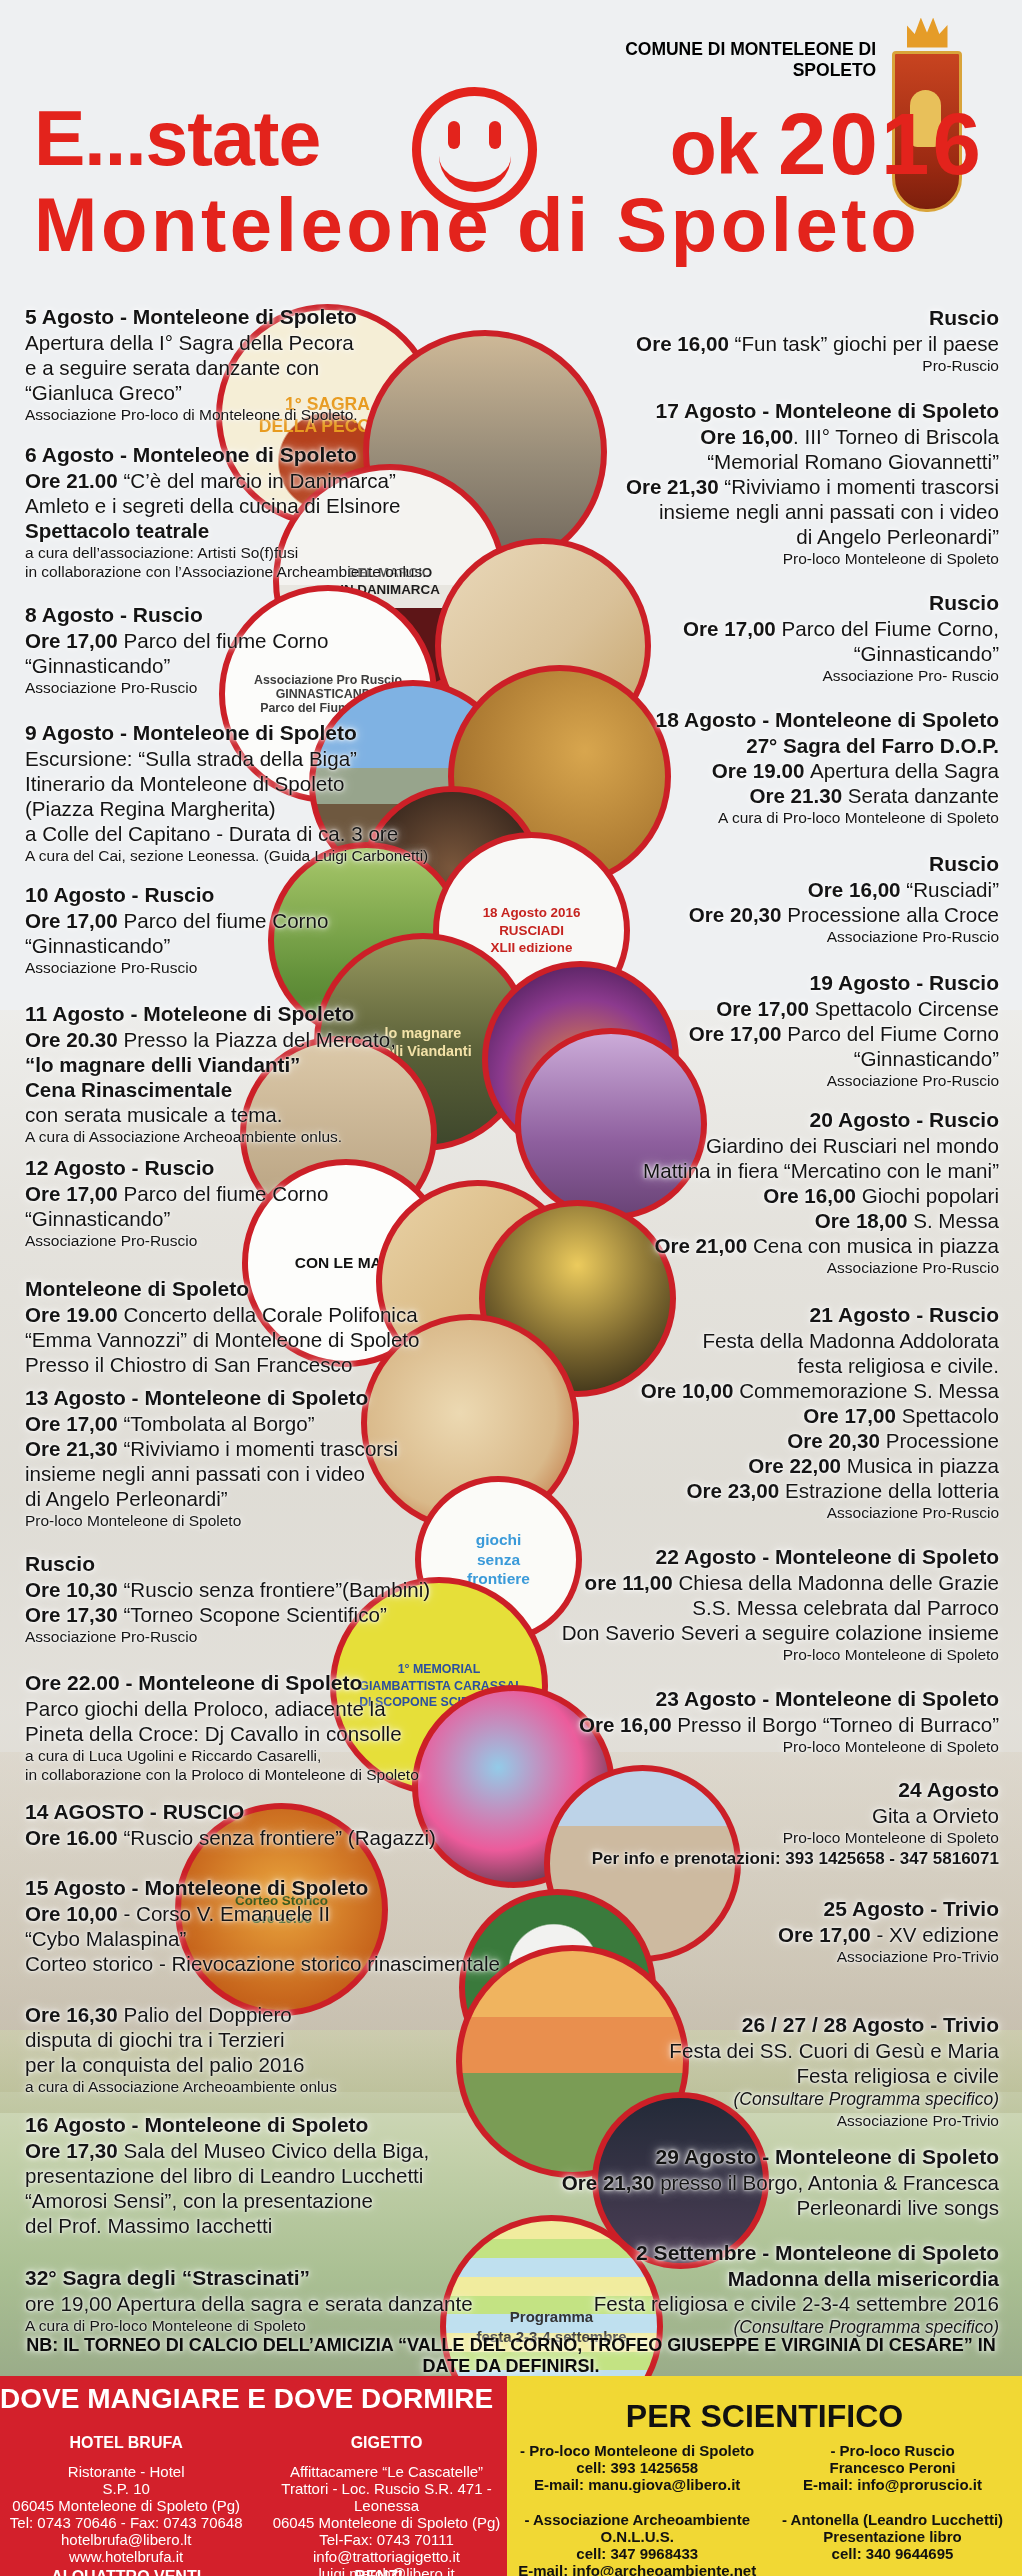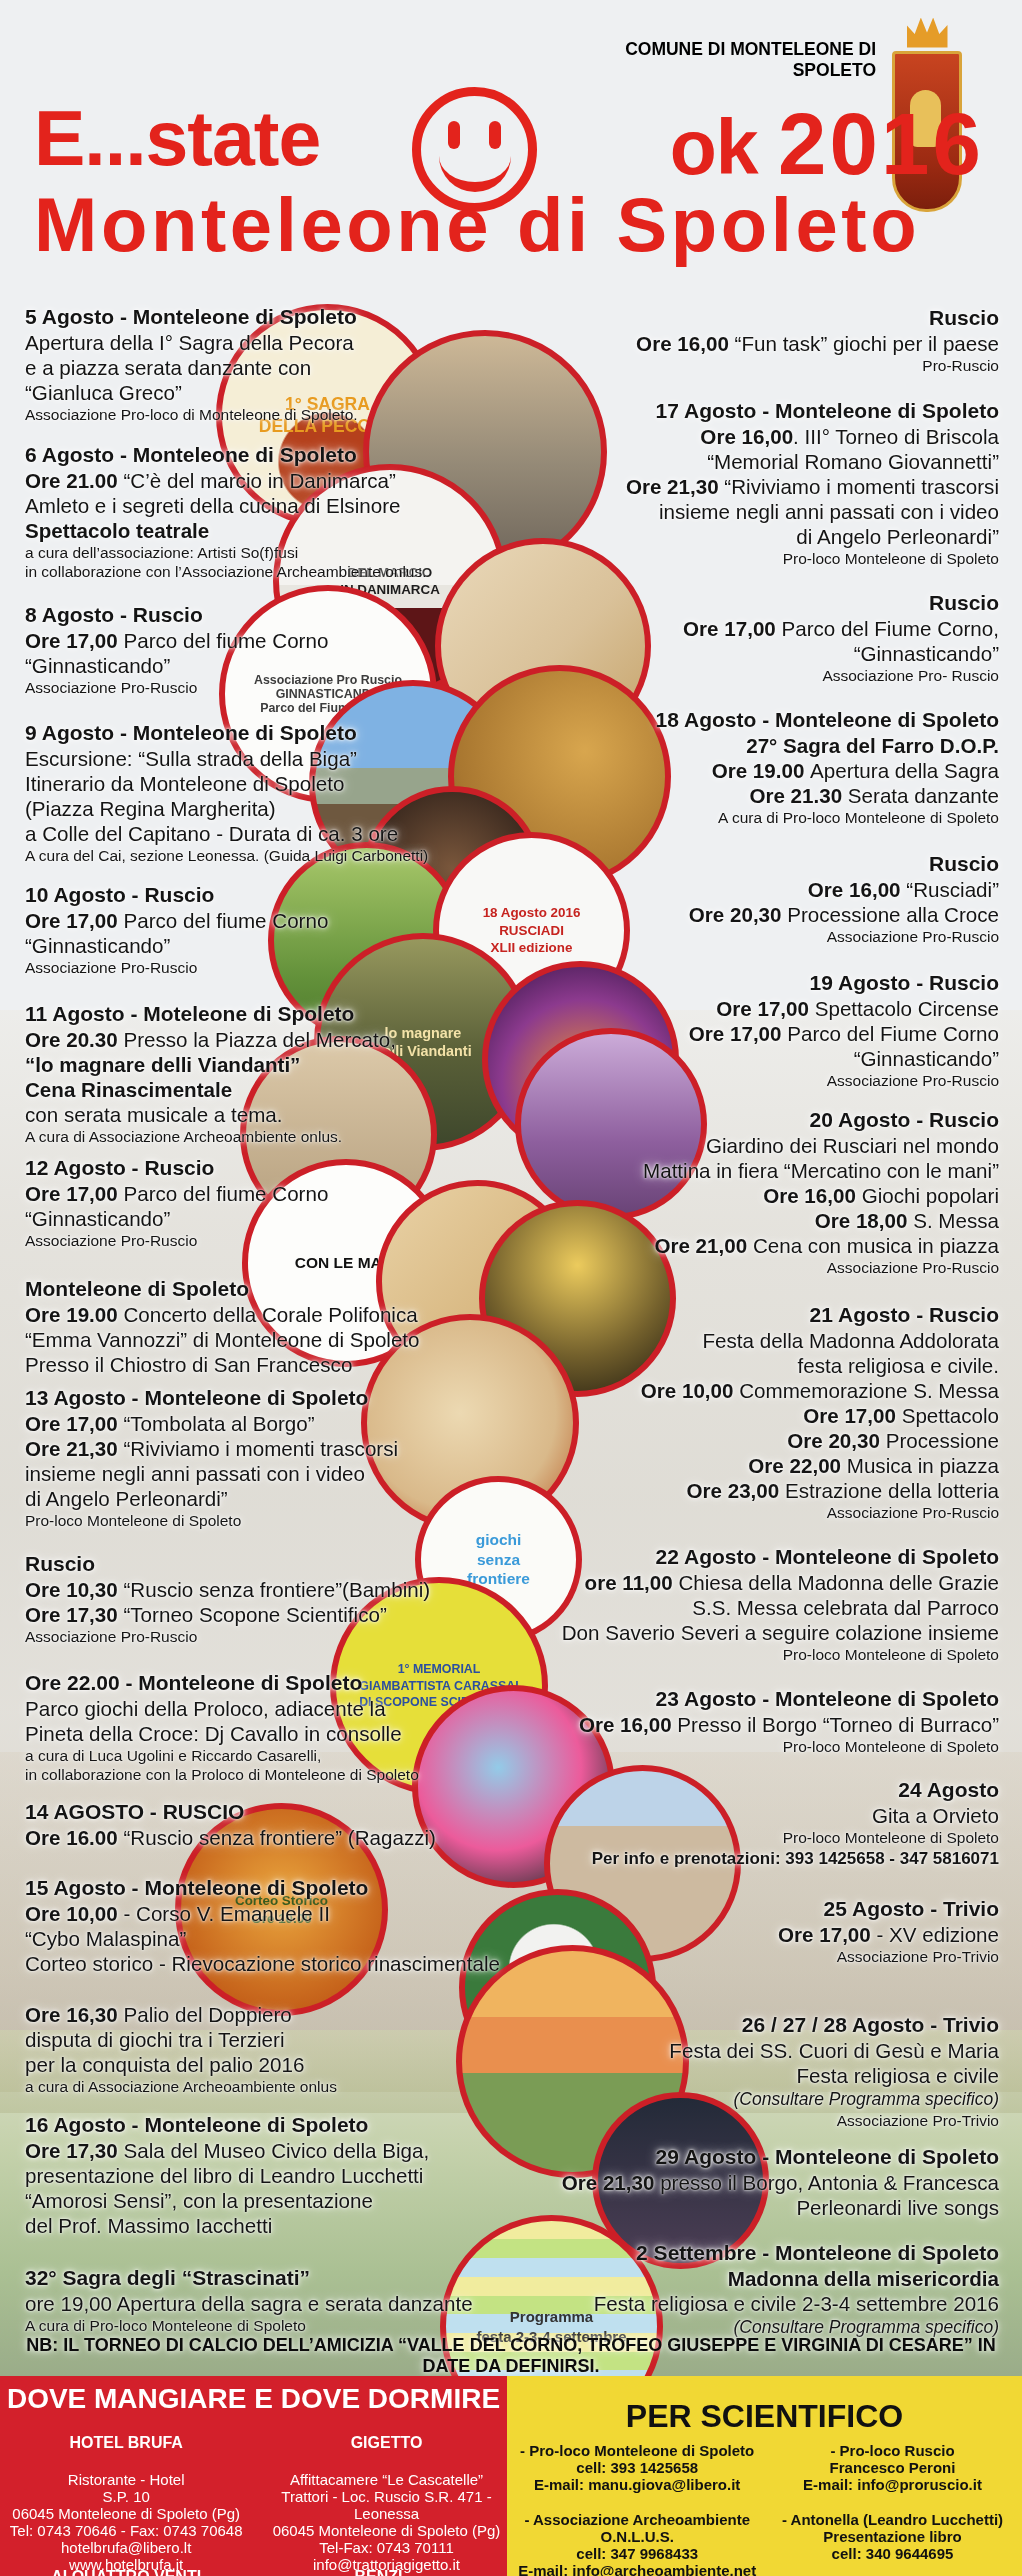--- a/index.html
+++ b/index.html
@@ -52,24 +52,24 @@
   .event .ln.sm{font-size:15.5px;line-height:19px;}
   .event .ln.it{font-style:italic;font-size:17.5px;line-height:23px;}
   .event .ln.nb{font-weight:700;font-size:17px;line-height:23px;}
   
   #nbline{position:absolute;left:0;top:2335px;width:100%;text-align:center;z-index:3;
      font-size:18px;font-weight:700;color:#0c0c0c;
      text-shadow:0 0 5.2px rgba(255,255,255,.9),0 0 10.3px rgba(255,255,255,.8);}
   
   #footer-left{position:absolute;left:0;top:2376px;width:507px;height:545px;background:#d3202b;z-index:4;color:#fff;}
   #footer-right{position:absolute;left:507px;top:2376px;width:515px;height:545px;background:#f1d834;z-index:4;color:#111;}
-  #footer-left .ftitle{position:absolute;top:7.2px;left:0;width:100%;text-align:center;font-size:28px;font-weight:700;}
+  #footer-left .ftitle{position:absolute;top:7.2px;left:0;width:100%;text-align:left;font-size:28px;font-weight:700;}
   #footer-right .ftitle{position:absolute;top:21.6px;left:0;width:100%;text-align:center;font-size:32px;font-weight:700;}
   .fl-entry{position:absolute;text-align:center;font-size:15px;line-height:17px;font-weight:400;}
-  .fl-entry h4{margin:0 0 19px;font-size:16px;line-height:17.5px;font-weight:700;}
+  .fl-entry h4{margin:0 0 11px;font-size:16px;line-height:17.5px;font-weight:700;}
   .fr-group{position:absolute;text-align:center;font-size:15px;line-height:17px;font-weight:700;}
 </style>
 </head>
 <body>
 
 <div id="poster">
 
   <div class="bgband" id="bg-town"></div>
   <div class="bgband" id="bg-castle"></div>
   <div class="bgband" id="bg-valley"></div>
@@ -131,21 +131,21 @@
       <div class="circle" style="left: 456px; top: 1945px; width: 221px; height: 221px; background: linear-gradient(rgb(240, 180, 95) 0px, rgb(240, 180, 95) 30%, rgb(233, 143, 78) 30%, rgb(233, 143, 78) 55%, rgb(122, 156, 85) 55%);"></div>
       <div class="circle" style="left: 592px; top: 2092px; width: 165px; height: 165px; background: linear-gradient(rgb(35, 42, 56), rgb(76, 62, 85));"></div>
       <div class="circle" style="left: 440px; top: 2215px; width: 211px; height: 211px; background: repeating-linear-gradient(rgb(241, 236, 158) 0px, rgb(241, 236, 158) 18.5px, rgb(195, 227, 131) 18.5px, rgb(195, 227, 131) 37px, rgb(191, 224, 239) 37px, rgb(191, 224, 239) 56px);"><span style="color: rgb(51, 51, 51); font-size: 15px; line-height: 20px;">Programma
 festa 2-3-4 settembre</span></div>
     </div>
 
   <div class="evcol" id="events-left">
       <div class="event" style="top: 304px;">
         <h3>5 Agosto - Monteleone di Spoleto</h3>
         <div class="ln">Apertura della I° Sagra della Pecora</div>
-        <div class="ln">e a piazza serata danzante con</div>
+        <div class="ln">e a seguire serata danzante con</div>
         <div class="ln">“Gianluca Greco”</div>
         <div class="ln sm">Associazione Pro-loco di Monteleone di Spoleto.</div>
       </div>
       <div class="event" style="top: 442px;">
         <h3>6 Agosto - Monteleone di Spoleto</h3>
         <div class="ln"><b>Ore 21.00 </b>“C’è del marcio in Danimarca”</div>
         <div class="ln">Amleto e i segreti della cucina di Elsinore</div>
         <div class="ln bd">Spettacolo teatrale</div>
         <div class="ln sm">a cura dell’associazione: Artisti So(f)fusi</div>
         <div class="ln sm">in collaborazione con l’Associazione Archeambiente onlus.</div>

